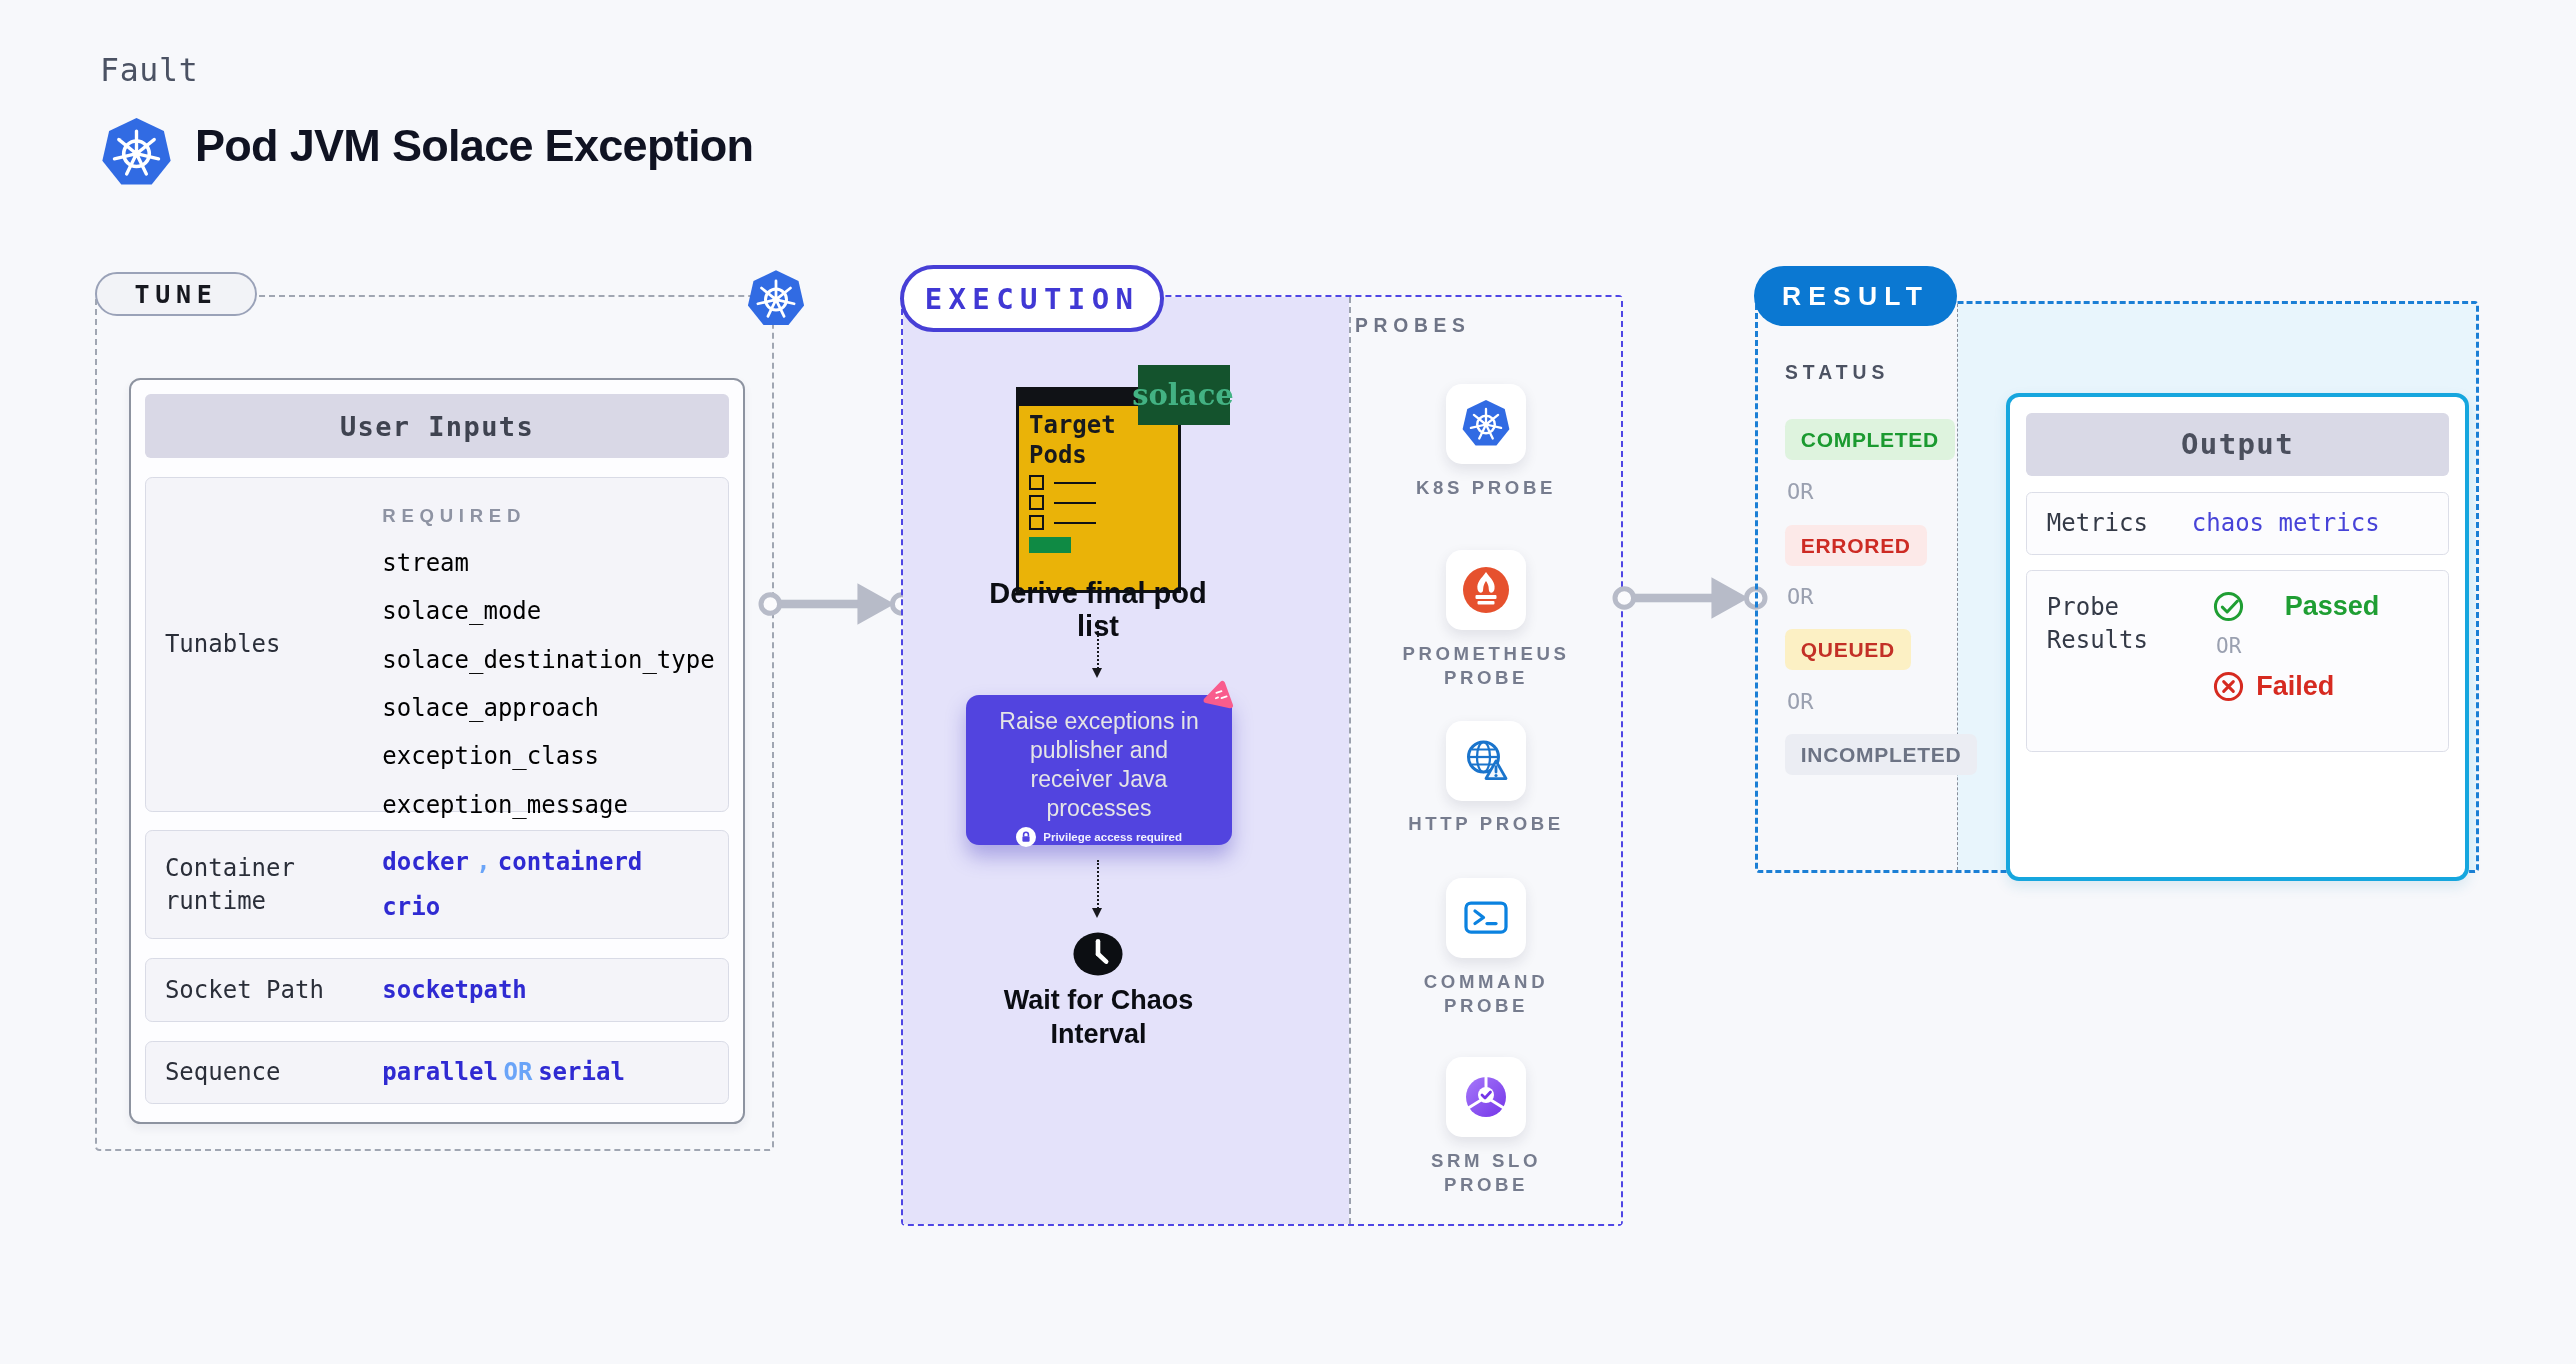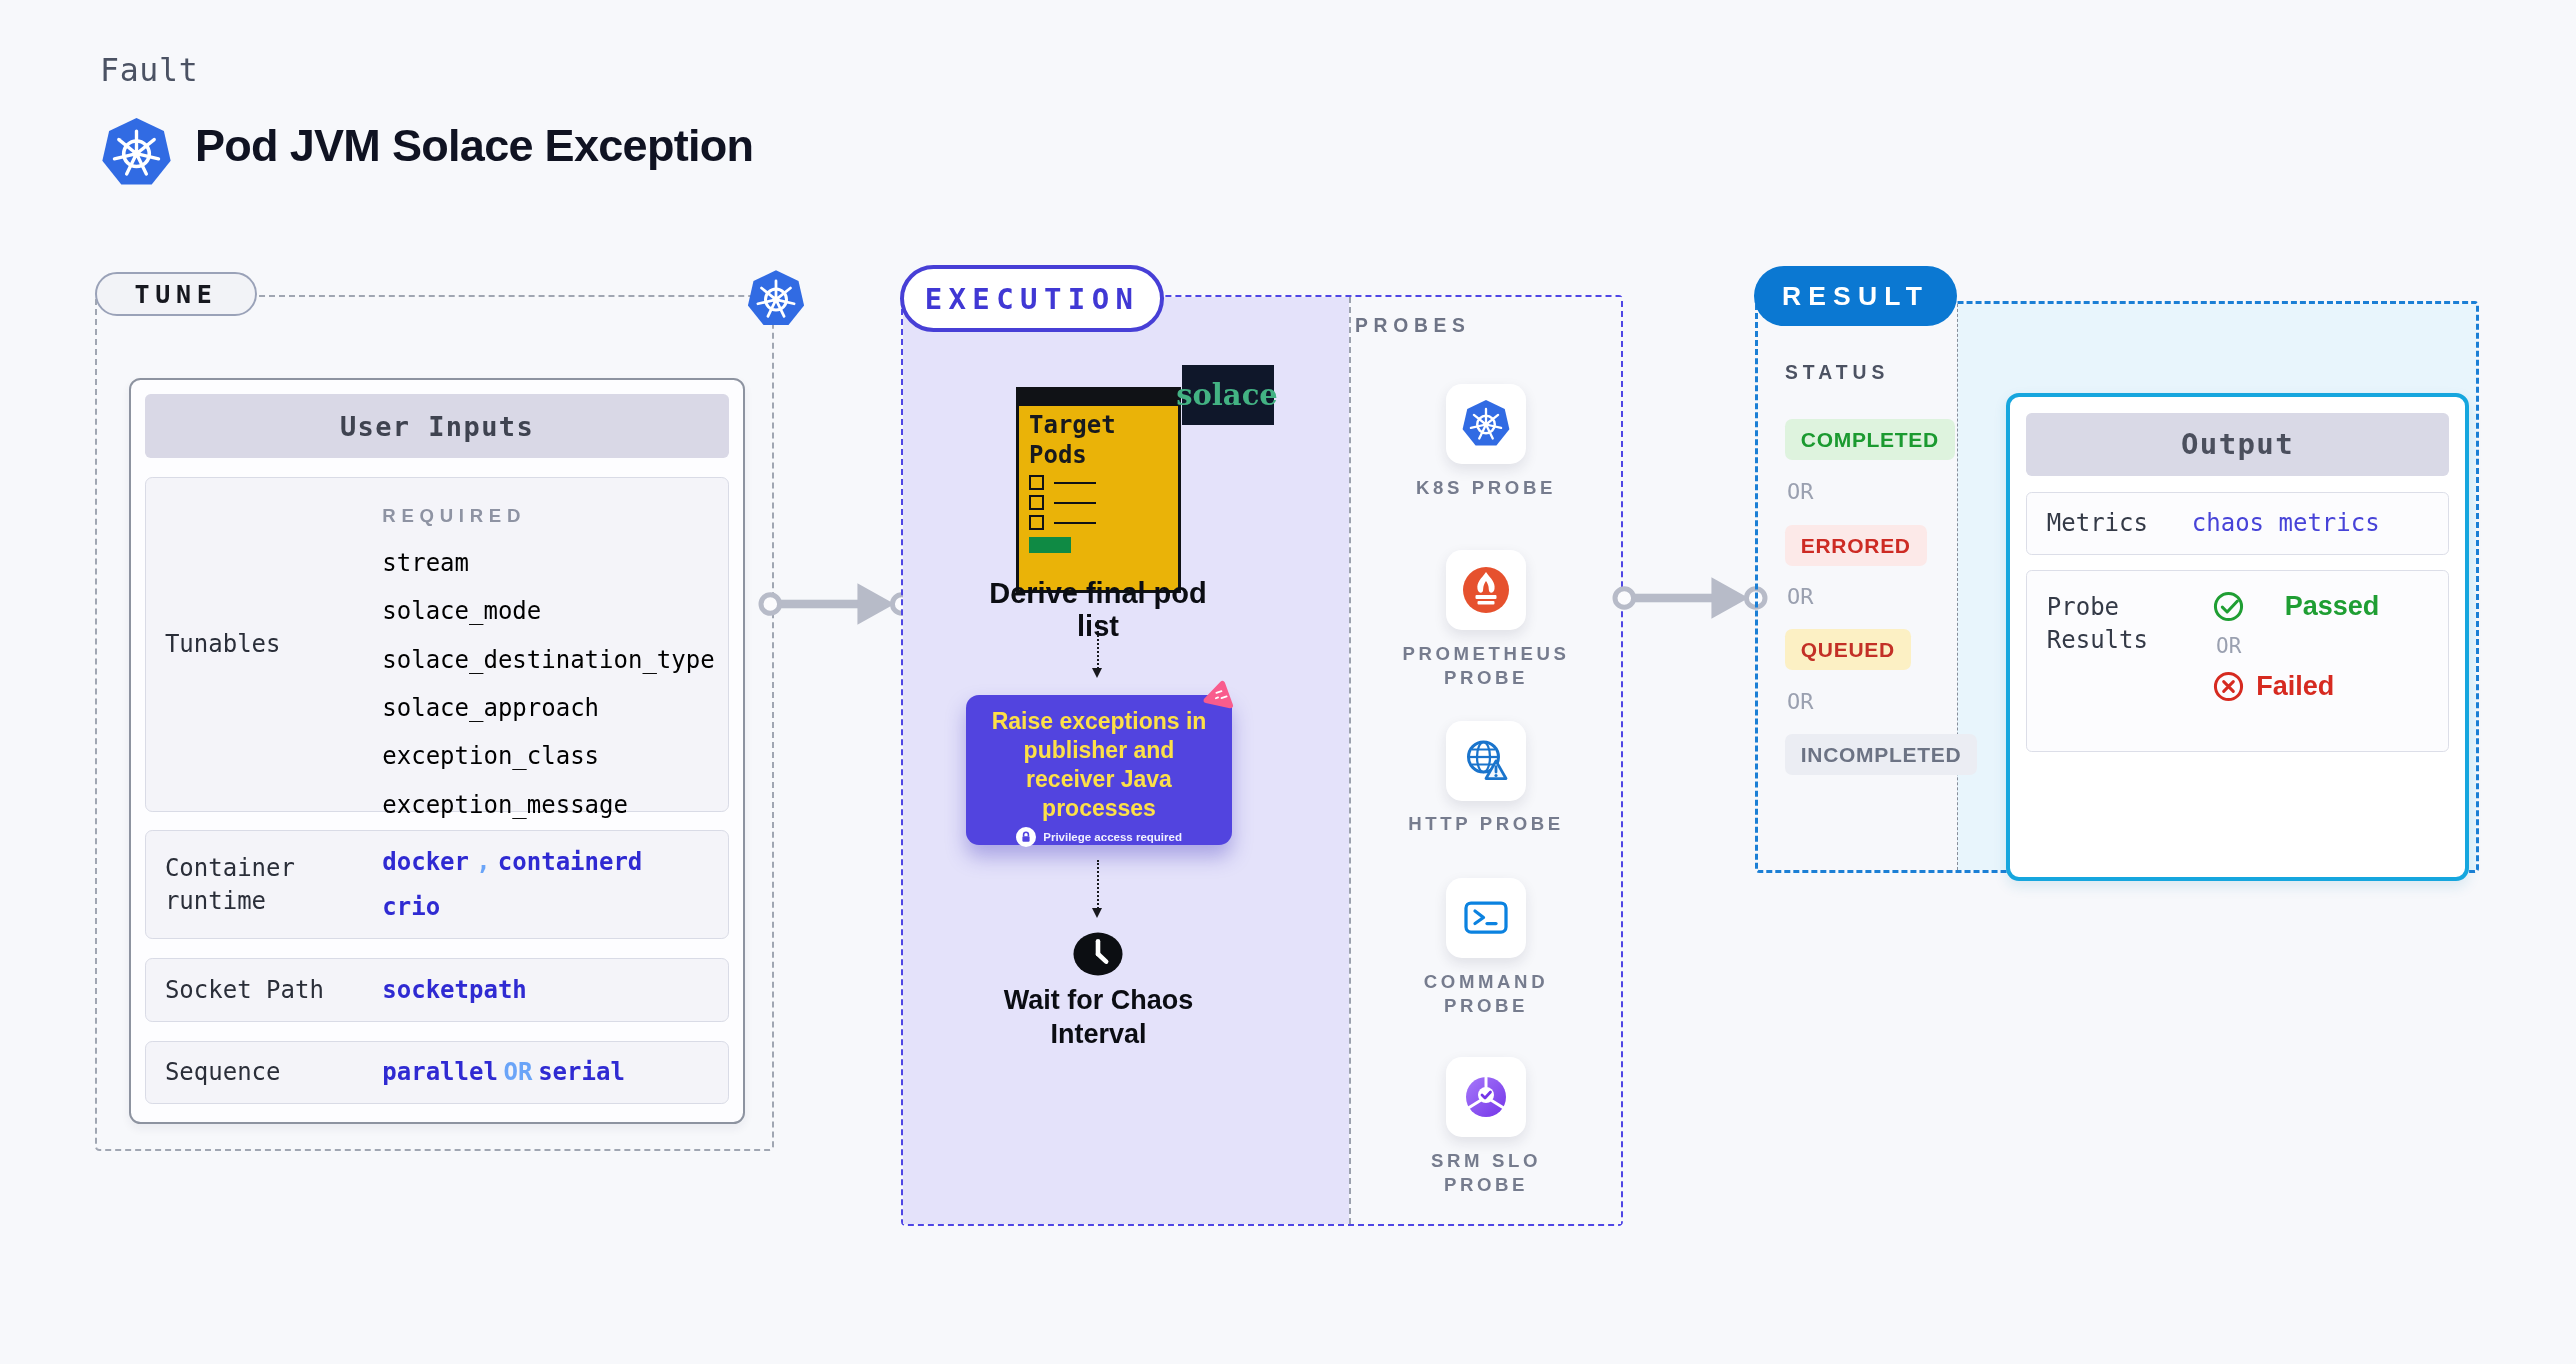--- a/index.html
+++ b/index.html
@@ -55,33 +55,33 @@
 
   
   .pods-window{left:1016px;top:387px;width:165px;height:206px;background:#eab308;border:3.6px solid #101216;box-sizing:border-box;}
   .pods-titlebar{height:15.8px;background:#101216;}
   .pods-body{padding:4.3px 10px;}
   .pods-title{font-family:"DejaVu Sans Mono",monospace;font-weight:bold;font-size:24px;line-height:30px;color:#17191f;width:107px;}
   .cb-row{display:flex;align-items:center;gap:10px;margin-top:5px;}
   .cb-box{width:15px;height:15px;border:2.1px solid #101216;box-sizing:border-box;flex:none;}
   .cb-line{width:42px;border-top:2.9px solid #101216;}
   .green-btn{width:42px;height:15.8px;background:#0f8a44;margin-top:7.2px;}
-  .solace-patch{left:1182px;top:365px;width:92px;height:60px;background:#0f172a;display:flex;align-items:center;justify-content:center;}
+  .solace-patch{left:1138px;top:365px;width:92px;height:60px;background:#14532d;display:flex;align-items:center;justify-content:center;}
   .solace-text{font-family:"DejaVu Serif",serif;font-weight:bold;font-size:29px;color:#43b283;}
   .solace-dot{display:inline-block;width:9.3px;height:9.3px;border-radius:50%;background:#43b283;margin-left:2.1px;}
 
   .derive-label{left:976px;top:577px;width:244px;text-align:center;font-size:29px;font-weight:800;color:#0b0d13;}
   .v-dotted{width:0;border-left:2.9px dotted #17191d;}
   .v-dotted::after{content:'';position:absolute;left:-7.2px;bottom:-10px;border:5.7px solid transparent;border-top:10px solid #17191d;}
   .va1{left:1097px;top:620px;height:53px;}
   .va2{left:1097px;top:860px;height:53px;}
 
   .raise-box{left:966px;top:695px;width:266px;height:150px;background:#5244df;border-radius:13px;box-sizing:border-box;
              padding:11.5px 21.5px 7.2px;text-align:center;box-shadow:0 11.5px 20px rgba(62,52,190,.35);}
-  .raise-text{color:#fde047;font-weight:700;font-size:23px;line-height:29px;}
+  .raise-text{color:#e5e5e5;font-weight:400;font-size:23px;line-height:29px;}
   .priv-row{display:flex;align-items:center;justify-content:center;gap:7.2px;margin-top:4.3px;}
   .lock-badge{width:20px;height:20px;flex:none;}
   .priv-note{color:#f0f0ff;font-size:11.5px;font-weight:bold;}
   .litmus{left:1203px;top:678px;width:34px;height:34px;}
 
   .clock{left:1072px;top:931px;width:52px;height:46px;}
   .wait-label{left:998px;top:983px;width:201px;text-align:center;font-size:27px;line-height:34px;font-weight:800;color:#0b0d13;}
 
   .probes-label{left:1355px;top:315px;font-size:19.3px;font-weight:bold;letter-spacing:5.7px;color:#6e7486;}
   .probe-card{width:80px;height:80px;left:1446px;background:#ffffff;border-radius:15.8px;display:flex;align-items:center;justify-content:center;

